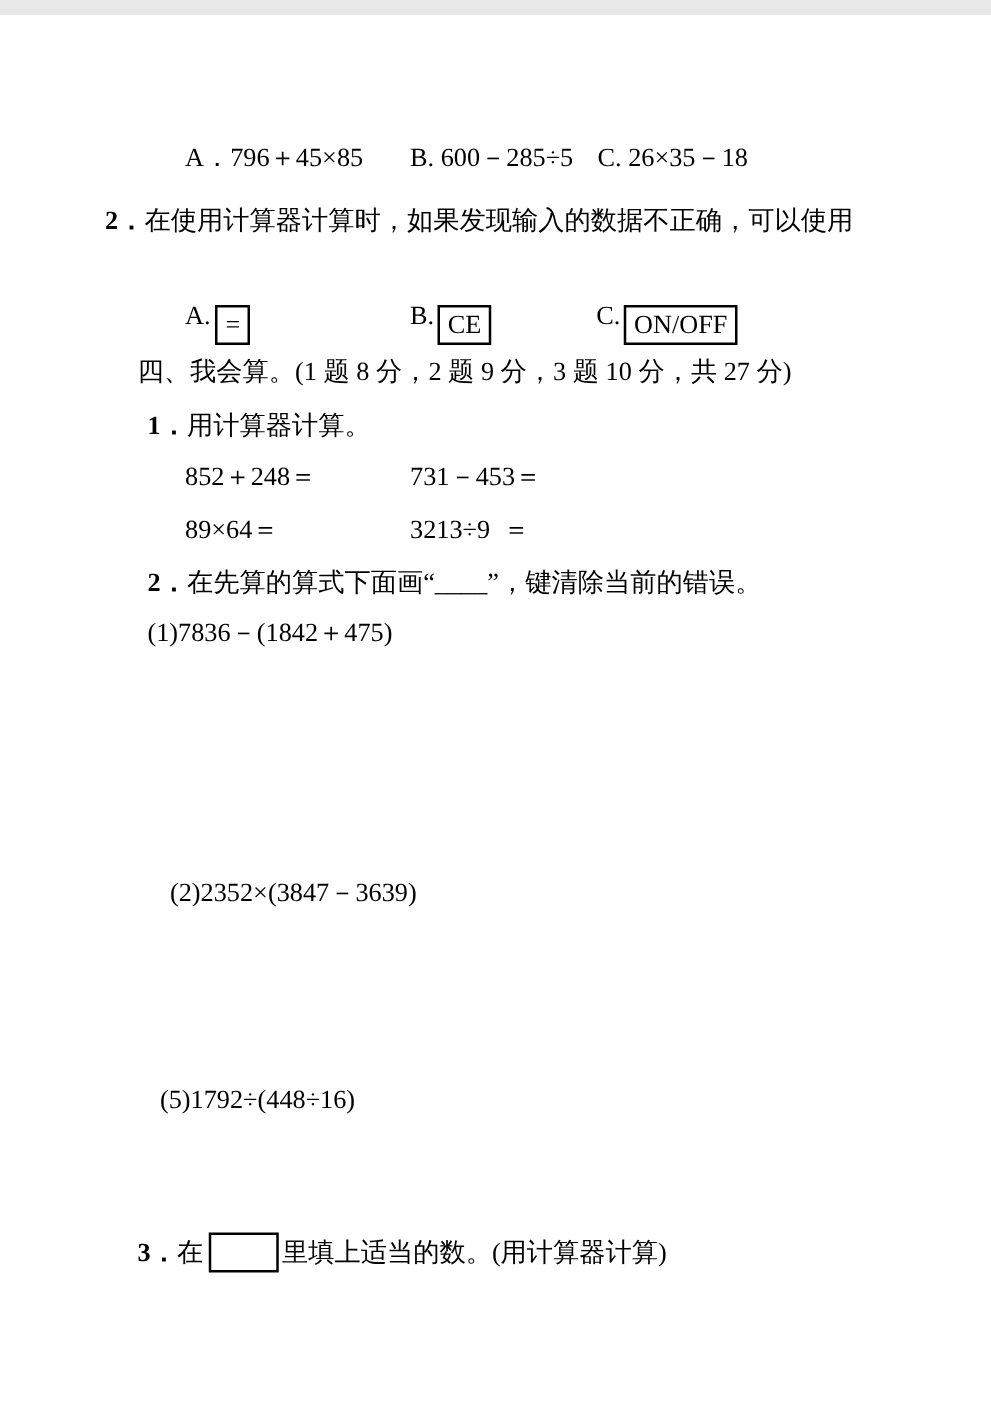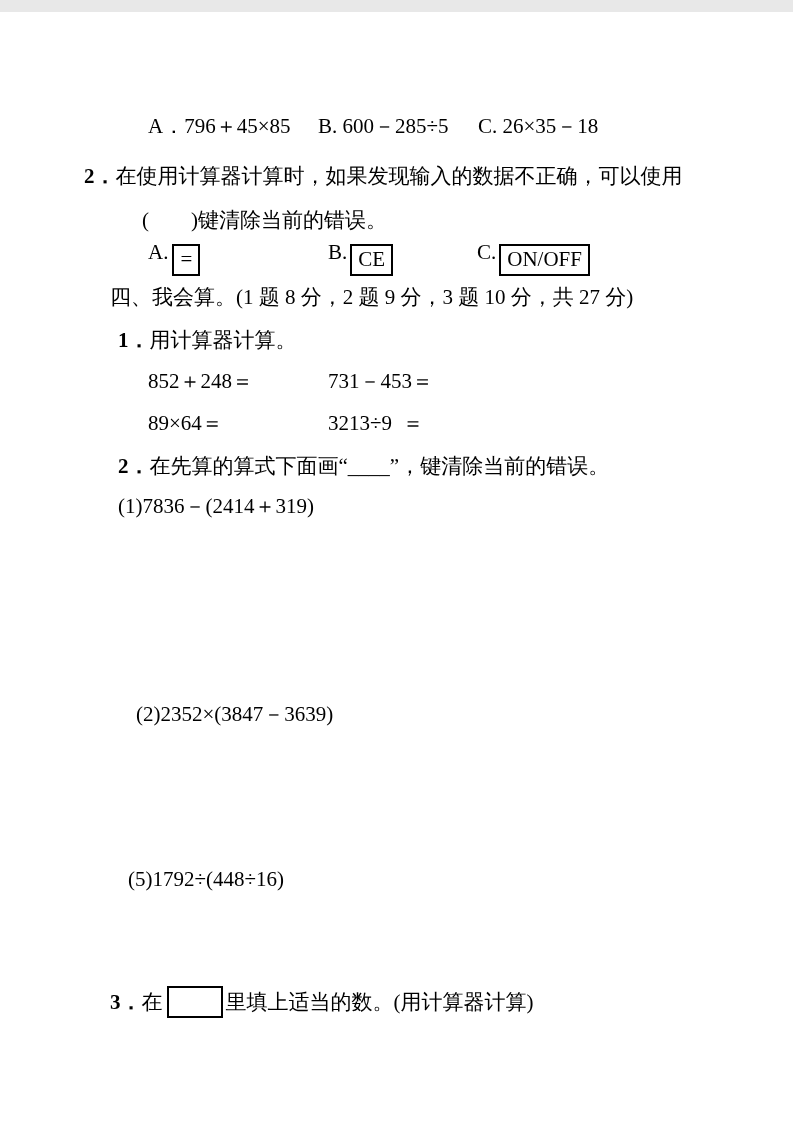--- a/index.html
+++ b/index.html
@@ -32,40 +32,39 @@
     background:#fff;
   }
   .gap { display:inline-block; }
 </style>
 </head>
 <body>
 
 <div class="page">
 
   <span class="t" style="top:101px; left:148px">A．796＋45×85</span>
-  <span class="t" style="top:101px; left:318px">B. 600－285÷5</span>
+  <span class="t" style="top:101px; left:328px">B. 600－285÷5</span>
   <span class="t" style="top:101px; left:478px">C. 26×35－18</span>
 
   <span class="t" style="top:151px; left:84px"><span class="num">2．</span><span>在使用计算器计算时，如果发现输入的数据不正确，可以使用</span></span>
-  <span class="t" style="top:195px; left:142px">(        )键清除当前的错误。</span>
 
   <span class="t" style="top:227px; left:148px"><span>A.</span><span class="gap" style="width:4px"></span><span class="keybox">=</span></span>
   <span class="t" style="top:227px; left:328px"><span>B.</span><span class="gap" style="width:3px"></span><span class="keybox">CE</span></span>
   <span class="t" style="top:227px; left:477px"><span>C.</span><span class="gap" style="width:3px"></span><span class="keybox">ON/OFF</span></span>
 
   <span class="t" style="top:272px; left:110px">四、我会算。(1 题 8 分，2 题 9 分，3 题 10 分，共 27 分)</span>
 
   <span class="t" style="top:315px; left:118px"><span class="num">1．</span><span>用计算器计算。</span></span>
 
   <span class="t" style="top:356px; left:148px">852＋248＝</span>
   <span class="t" style="top:356px; left:328px">731－453＝</span>
   <span class="t" style="top:398px; left:148px">89×64＝</span>
   <span class="t" style="top:398px; left:328px">3213÷9  ＝</span>
 
   <span class="t" style="top:441px; left:118px"><span class="num">2．</span><span>在先算的算式下面画“____”，键清除当前的错误。</span></span>
 
-  <span class="t" style="top:481px; left:118px">(1)7836－(2414＋319)</span>
+  <span class="t" style="top:481px; left:118px">(1)7836－(1842＋475)</span>
   <span class="t" style="top:689px; left:136px">(2)2352×(3847－3639)</span>
   <span class="t" style="top:854px; left:128px">(5)1792÷(448÷16)</span>
 
   <span class="t" style="top:974px; left:110px"><span class="num">3．</span><span>在</span><span class="fillbox"></span><span>里填上适当的数。(用计算器计算)</span></span>
 
 </div>
 
 </body></html>

